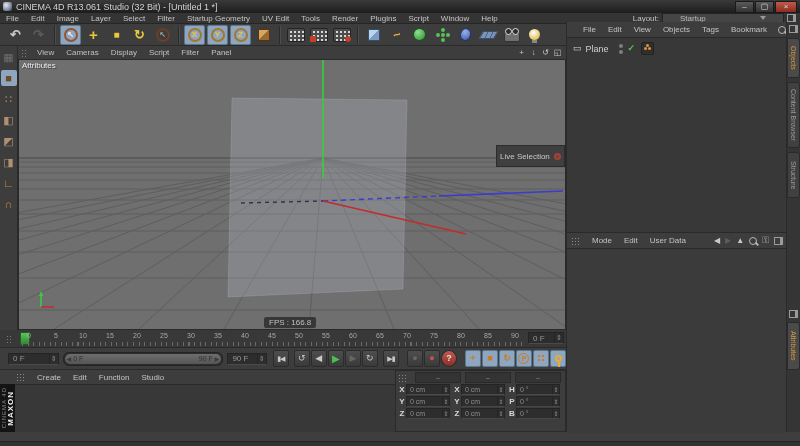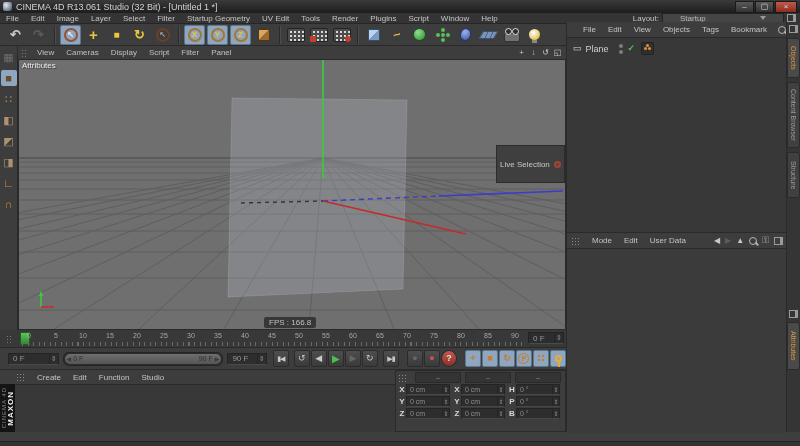--- a/index.html
+++ b/index.html
@@ -75,21 +75,21 @@
 
   
   #viewport{position:absolute;left:18px;top:46px;width:548px;height:284px;}
   #vp-menu{position:absolute;left:0;top:0;width:548px;height:13px;background:#3d3d3d;display:flex;align-items:center;
            font-size:8px;color:#c0c0c0;border-bottom:1px solid #2a2a2a;}
   .grip{width:6px;height:8px;margin:0 4px 0 3px;background-image:radial-gradient(#7a7a7a 0.7px,transparent 1px);background-size:3px 3px;}
   #vp-corner{margin-left:auto;display:flex;margin-right:3px;}
   .vpc{width:11px;height:11px;display:flex;align-items:center;justify-content:center;font-size:8px;color:#c8c8c8;margin-left:1px;}
   #vp-canvas{position:absolute;left:0;top:13px;width:548px;height:271px;background:#6f6f6f;border:1px solid #2a2a2a;box-sizing:border-box;}
   .persp{position:absolute;left:3px;top:1px;font-size:8px;color:#ededed;text-shadow:1px 1px 1px #3c3c3c;}
-  .hud{position:absolute;left:477px;top:85px;height:12px;padding:12px 3px;background:#3f3f3f;border:1px solid #2c2c2c;
+  .hud{position:absolute;left:477px;top:85px;height:12px;padding:4px 3px;background:#3f3f3f;border:1px solid #2c2c2c;
        display:flex;align-items:center;font-size:8px;color:#c8c8c8;}
   .hud-dot{width:7px;height:7px;border-radius:50%;border:2px solid #a04434;box-sizing:border-box;margin-left:4px;background:#6f4038;}
   .fps{position:absolute;left:245px;top:257px;padding:1px 5px;background:rgba(46,46,46,0.85);border-radius:2px;
        font-size:8px;color:#c0c0c0;}
 
   
   #timeline{position:absolute;left:0;top:330px;width:566px;height:18px;background:#383838;border-bottom:1px solid #2a2a2a;box-sizing:border-box;}
   #marker{position:absolute;left:20px;top:2px;width:10px;height:13px;background:linear-gradient(#5ec25e,#2f8a2f);border:1px solid #1d601d;box-sizing:border-box;}
   #ruler-labels{position:absolute;left:22px;top:2px;width:500px;display:flex;justify-content:space-between;font-size:7px;color:#a8a8a8;}
   #ruler-labels span{width:14px;text-align:center;}

